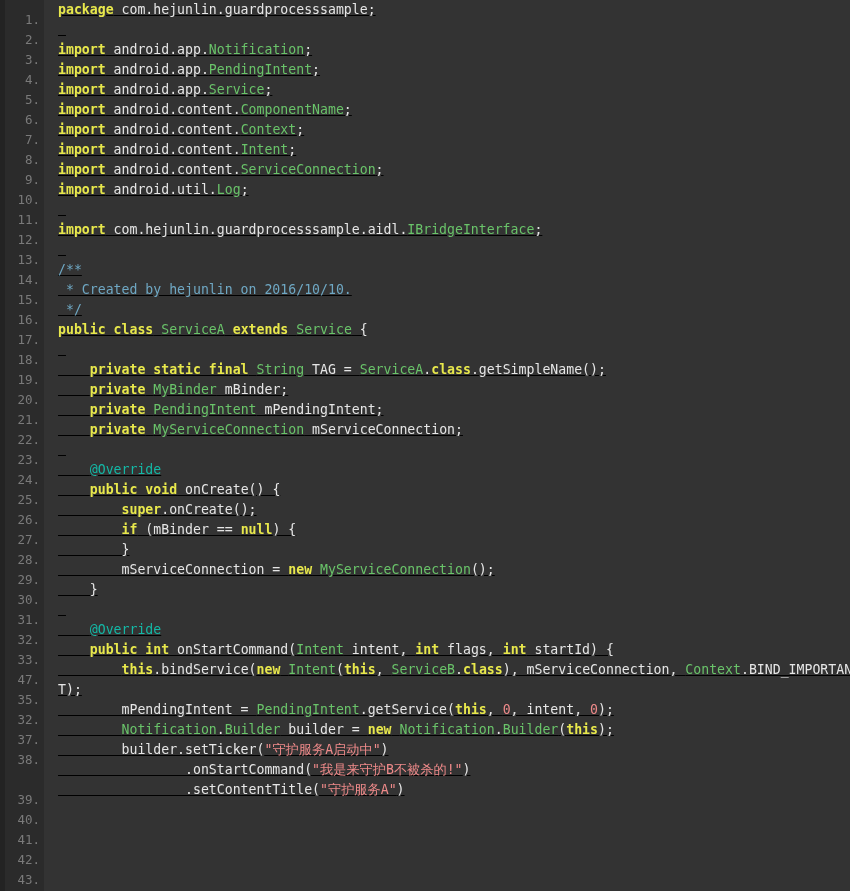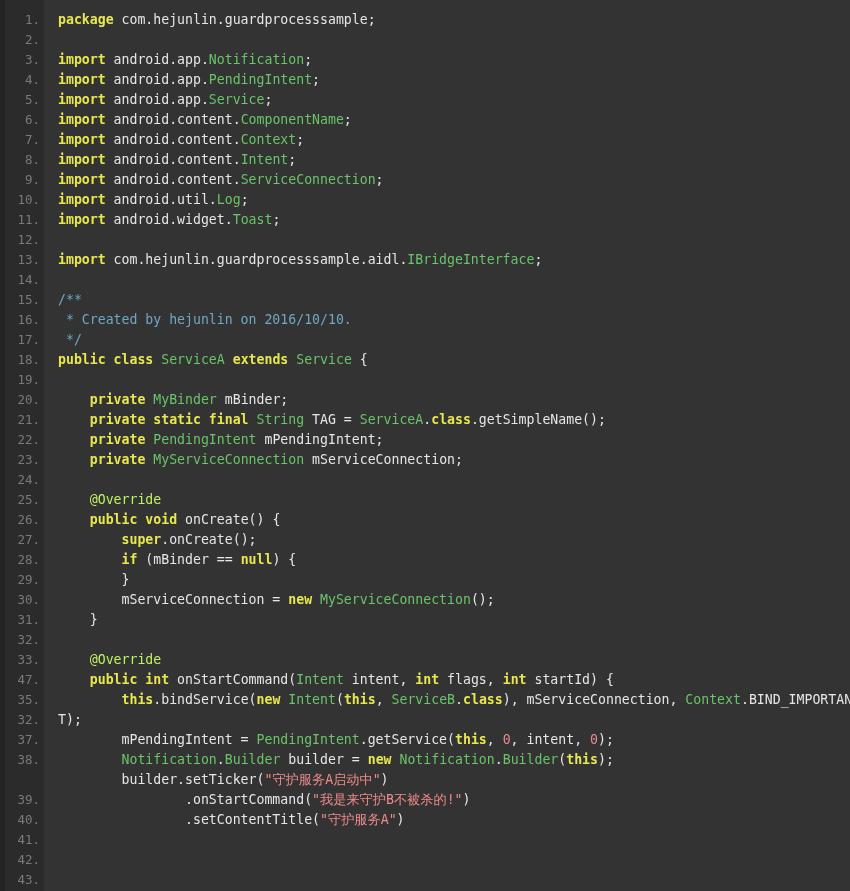--- a/index.html
+++ b/index.html
@@ -49,43 +49,44 @@
     padding-right: 4px;
     box-sizing: border-box;
     white-space: pre;
   }
   .gutter .ln.blank { color: transparent; }
 
   
   .code {
     flex: 1 1 auto;
     background: #333333;
-    padding-top: 10px;
+    padding-top: 0;
     padding-left: 14px;
     box-sizing: border-box;
     overflow: hidden;
+    text-decoration: underline;
   }
 
   .code .row {
     height: 20px;
     line-height: 20px;
     font-size: 13.2px;
     white-space: pre;
     color: #d4d4d4;
     letter-spacing: 0px;
   }
 
   
   .kw   { color: #e8e84c; font-weight: bold; }   
   .type { color: #6ac46a; }                       
   .plain{ color: #e6e6e6; }                       
   .cmt  { color: #6fa8c4; }                       
   .str  { color: #ef8a8a; }                       
   .num  { color: #ef8a8a; }                       
-  .ann  { color: #bef264; }                       
+  .ann  { color: #14b8a6; }                       
 </style>
 </head>
 <body>
 
 <div id="editor">
   <div class="rail"></div>
   <div class="gutter">
       <div class="ln">1.</div>
       <div class="ln">2.</div>
       <div class="ln">3.</div>
@@ -135,31 +136,30 @@
       <div class="row"><span class="kw">package</span><span class="plain"> com.hejunlin.guardprocesssample;</span></div>
       <div class="row">&nbsp;</div>
       <div class="row"><span class="kw">import</span><span class="plain"> android.app.</span><span class="type">Notification</span><span class="plain">;</span></div>
       <div class="row"><span class="kw">import</span><span class="plain"> android.app.</span><span class="type">PendingIntent</span><span class="plain">;</span></div>
       <div class="row"><span class="kw">import</span><span class="plain"> android.app.</span><span class="type">Service</span><span class="plain">;</span></div>
       <div class="row"><span class="kw">import</span><span class="plain"> android.content.</span><span class="type">ComponentName</span><span class="plain">;</span></div>
       <div class="row"><span class="kw">import</span><span class="plain"> android.content.</span><span class="type">Context</span><span class="plain">;</span></div>
       <div class="row"><span class="kw">import</span><span class="plain"> android.content.</span><span class="type">Intent</span><span class="plain">;</span></div>
       <div class="row"><span class="kw">import</span><span class="plain"> android.content.</span><span class="type">ServiceConnection</span><span class="plain">;</span></div>
       <div class="row"><span class="kw">import</span><span class="plain"> android.util.</span><span class="type">Log</span><span class="plain">;</span></div>
-      <div class="row"><span class="kw">import</span><span class="plain"> android.widget.</span><span class="type">Toast</span><span class="plain">;</span></div>
       <div class="row">&nbsp;</div>
       <div class="row"><span class="kw">import</span><span class="plain"> com.hejunlin.guardprocesssample.aidl.</span><span class="type">IBridgeInterface</span><span class="plain">;</span></div>
       <div class="row">&nbsp;</div>
       <div class="row"><span class="cmt">/**</span></div>
       <div class="row"><span class="cmt"> * Created by hejunlin on 2016/10/10.</span></div>
       <div class="row"><span class="cmt"> */</span></div>
       <div class="row"><span class="kw">public class</span><span class="plain"> </span><span class="type">ServiceA</span><span class="plain"> </span><span class="kw">extends</span><span class="plain"> </span><span class="type">Service</span><span class="plain"> {</span></div>
       <div class="row">&nbsp;</div>
+      <div class="row"><span class="plain">    </span><span class="kw">private static final</span><span class="plain"> </span><span class="type">String</span><span class="plain"> TAG = </span><span class="type">ServiceA</span><span class="plain">.</span><span class="kw">class</span><span class="plain">.getSimpleName();</span></div>
       <div class="row"><span class="plain">    </span><span class="kw">private</span><span class="plain"> </span><span class="type">MyBinder</span><span class="plain"> mBinder;</span></div>
-      <div class="row"><span class="plain">    </span><span class="kw">private static final</span><span class="plain"> </span><span class="type">String</span><span class="plain"> TAG = </span><span class="type">ServiceA</span><span class="plain">.</span><span class="kw">class</span><span class="plain">.getSimpleName();</span></div>
       <div class="row"><span class="plain">    </span><span class="kw">private</span><span class="plain"> </span><span class="type">PendingIntent</span><span class="plain"> mPendingIntent;</span></div>
       <div class="row"><span class="plain">    </span><span class="kw">private</span><span class="plain"> </span><span class="type">MyServiceConnection</span><span class="plain"> mServiceConnection;</span></div>
       <div class="row">&nbsp;</div>
       <div class="row"><span class="plain">    </span><span class="ann">@Override</span></div>
       <div class="row"><span class="plain">    </span><span class="kw">public void</span><span class="plain"> onCreate() {</span></div>
       <div class="row"><span class="plain">        </span><span class="kw">super</span><span class="plain">.onCreate();</span></div>
       <div class="row"><span class="plain">        </span><span class="kw">if</span><span class="plain"> (mBinder == </span><span class="kw">null</span><span class="plain">) {</span></div>
       <div class="row"><span class="plain">        }</span></div>
       <div class="row"><span class="plain">        mServiceConnection = </span><span class="kw">new</span><span class="plain"> </span><span class="type">MyServiceConnection</span><span class="plain">();</span></div>
       <div class="row"><span class="plain">    }</span></div>

